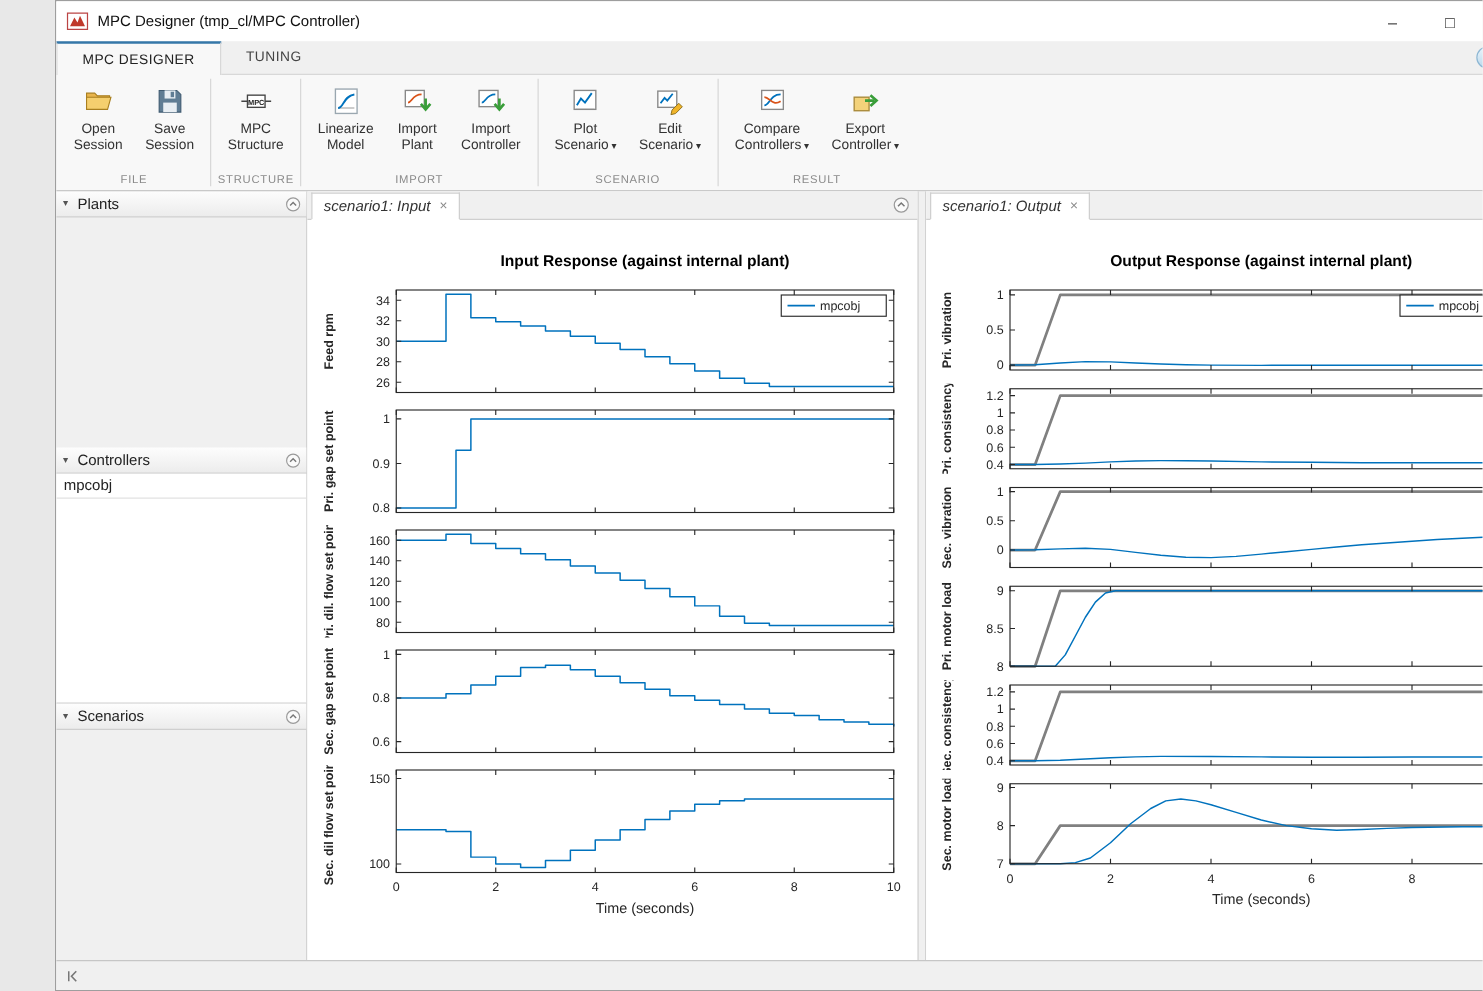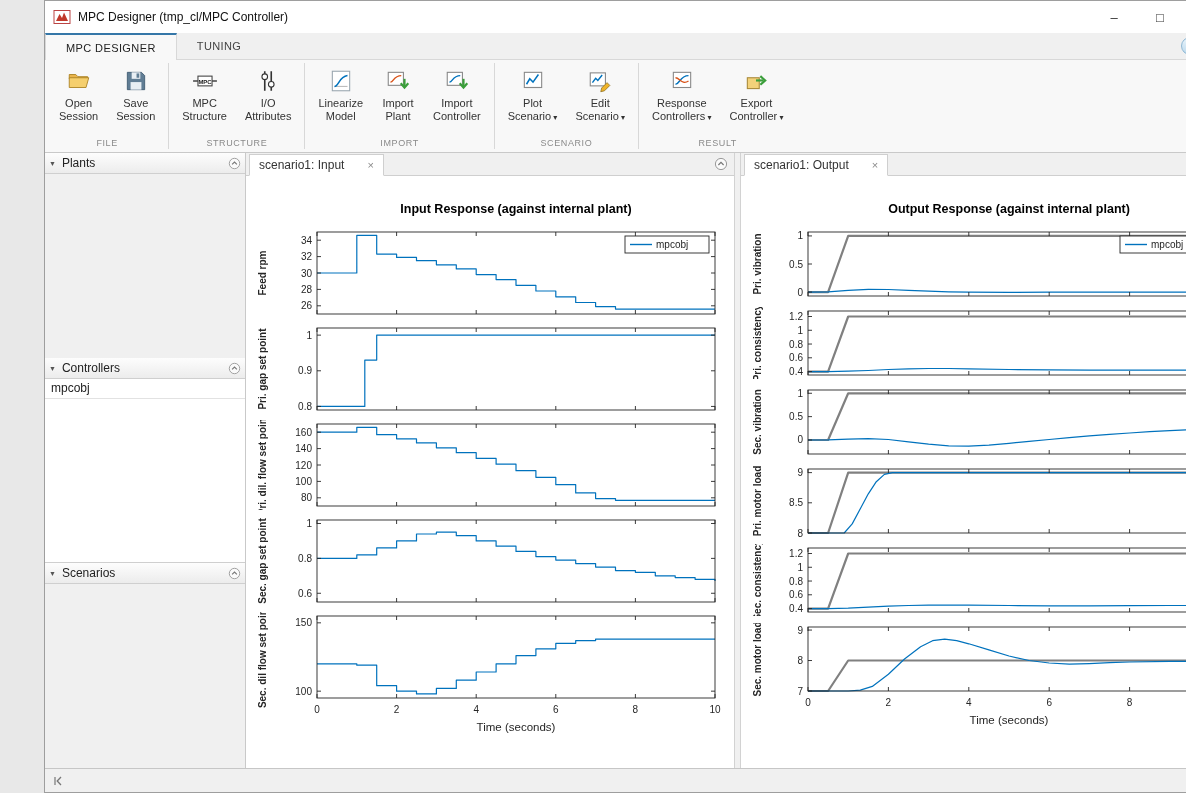--- a/index.html
+++ b/index.html
@@ -43,21 +43,21 @@
   .spanel-hd .tri { font-size:7px; color:#555; }
   .spanel-actions { margin-left:auto; display:flex; align-items:center; }
   .spanel-body { flex:1; background:#fff; overflow:hidden; border-bottom:1px solid #cfcfcf; }
   .sitem { font-size:12px; color:#222; padding:2px 6px 3px 6px; border-bottom:1px solid #e2e2e2; cursor:default; }
 
   
   .docs { flex:1; display:flex; min-width:0; }
   .doc { flex:1; display:flex; flex-direction:column; min-width:0; background:#fff; }
   .doc-split { width:7px; background:#f0f0f0; border-left:1px solid #d2d2d2; border-right:1px solid #d2d2d2; cursor:col-resize; }
   .doc-tabbar { height:23px; flex:0 0 auto; background:#f0f0f0; border-bottom:1px solid #cfcfcf; display:flex; align-items:flex-end; padding-left:3px; position:relative; }
-  .doc-tab { height:22px; background:#fff; border:1px solid #cfcfcf; border-bottom:1px solid #fff; display:flex; align-items:center; gap:23px; padding:0 9px; font-size:12px; color:#333; margin-bottom:-1px; cursor:default; }
+  .doc-tab { height:22px; background:#fff; border:1px solid #cfcfcf; border-bottom:1px solid #fff; display:flex; align-items:center; gap:7px; padding:0 9px; font-size:12px; color:#333; margin-bottom:-1px; cursor:default;font-style:italic; }
   .tab-close { color:#8a8a8a; font-size:11px; cursor:default; }
   .tabbar-actions { position:absolute; right:6px; top:4px; }
   .doc-body { flex:1; overflow:hidden; background:#fff; }
 
   
   .figure { padding-top:26px; }
   .fig-title { font-weight:bold; font-size:12.5px; color:#000000; text-align:center; margin-bottom:12px; }
   .fig-xlabel { font-size:11.5px; color:#262626; text-align:center; }
   .figure svg.subplot { display:block; margin:0 auto; }
 
@@ -131,32 +131,20 @@
               <div class="tbtn-icon">
                 <svg viewBox="0 0 24 24">
                   <path d="M1 12h5M18 12h5" stroke="#444" stroke-width="1.2"></path>
                   <rect x="5.5" y="7.5" width="13" height="9" fill="#fff" stroke="#444"></rect>
                   <text x="12" y="14.5" font-size="5.5" text-anchor="middle" fill="#222" font-weight="bold">MPC</text>
                 </svg>
               </div>
               <div class="tbtn-line">MPC</div>
               <div class="tbtn-line">Structure</div>
             </div>
-            <div class="tbtn">
-              <div class="tbtn-icon">
-                <svg viewBox="0 0 24 24">
-                  <line x1="9" y1="3" x2="9" y2="21" stroke="#333" stroke-width="1.5"></line>
-                  <line x1="15" y1="3" x2="15" y2="21" stroke="#333" stroke-width="1.5"></line>
-                  <circle cx="9" cy="8" r="2.6" fill="#fff" stroke="#333"></circle>
-                  <circle cx="15" cy="15" r="2.6" fill="#fff" stroke="#333"></circle>
-                </svg>
-              </div>
-              <div class="tbtn-line">I/O</div>
-              <div class="tbtn-line">Attributes</div>
-            </div>
           </div>
           <div class="tgroup-label">STRUCTURE</div>
         </div>
         <div class="tsep"></div>
         <div class="tgroup">
           <div class="tgroup-buttons">
             <div class="tbtn">
               <div class="tbtn-icon">
                 <svg viewBox="0 0 24 24">
                   <rect x="4" y="3" width="16" height="18" fill="#fff" stroke="#9aa7b0"></rect>
@@ -226,21 +214,21 @@
         <div class="tgroup">
           <div class="tgroup-buttons">
             <div class="tbtn">
               <div class="tbtn-icon">
                 <svg viewBox="0 0 24 24">
                   <rect x="4" y="4" width="16" height="14" fill="#fff" stroke="#888"></rect>
                   <path d="M6 15c4 0 4-8 12-8" fill="none" stroke="#0072BD" stroke-width="1.3"></path>
                   <path d="M6 9c4 0 6 7 12 3" fill="none" stroke="#d95319" stroke-width="1.3"></path>
                 </svg>
               </div>
-              <div class="tbtn-line">Response</div>
+              <div class="tbtn-line">Compare</div>
               <div class="tbtn-line">Controllers<span class="dd"> ▾</span></div>
             </div>
             <div class="tbtn">
               <div class="tbtn-icon">
                 <svg viewBox="0 0 24 24">
                   <rect x="4" y="9" width="11" height="10" fill="#f3d27a" stroke="#a98a3a"></rect>
                   <path d="M12 11.5h7" stroke="#3a9e3a" stroke-width="2"></path>
                   <path d="M16 7.5l4.5 4-4.5 4" fill="none" stroke="#3a9e3a" stroke-width="2"></path>
                 </svg>
               </div>

